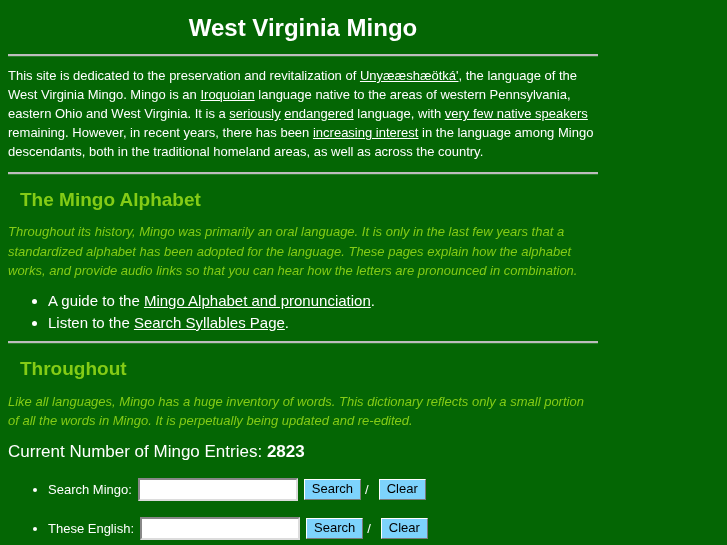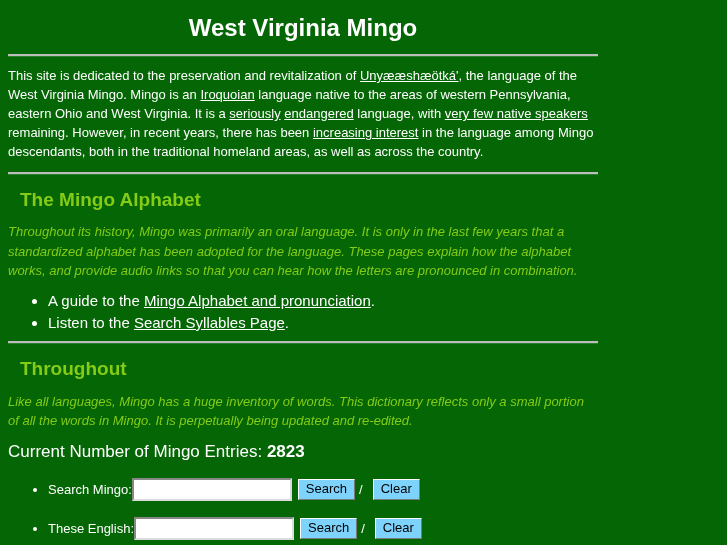--- a/index.html
+++ b/index.html
@@ -84,20 +84,21 @@
   ul.search-list > li {
     margin: 0 0 16px 0;
     font-size: 13px;
   }
   .search-row {
     display: flex;
     align-items: center;
     gap: 0px;
   }
   .search-row .srch-label {
+    margin-right: 6px;
     white-space: nowrap;
   }
   input.srch-input {
     width: 152px;
     height: 17px;
     font-family: "Liberation Sans", sans-serif;
     font-size: 13px;
     padding: 1px 2px;
     border: 2px inset #dcdcdc;
     background: #ffffff;

